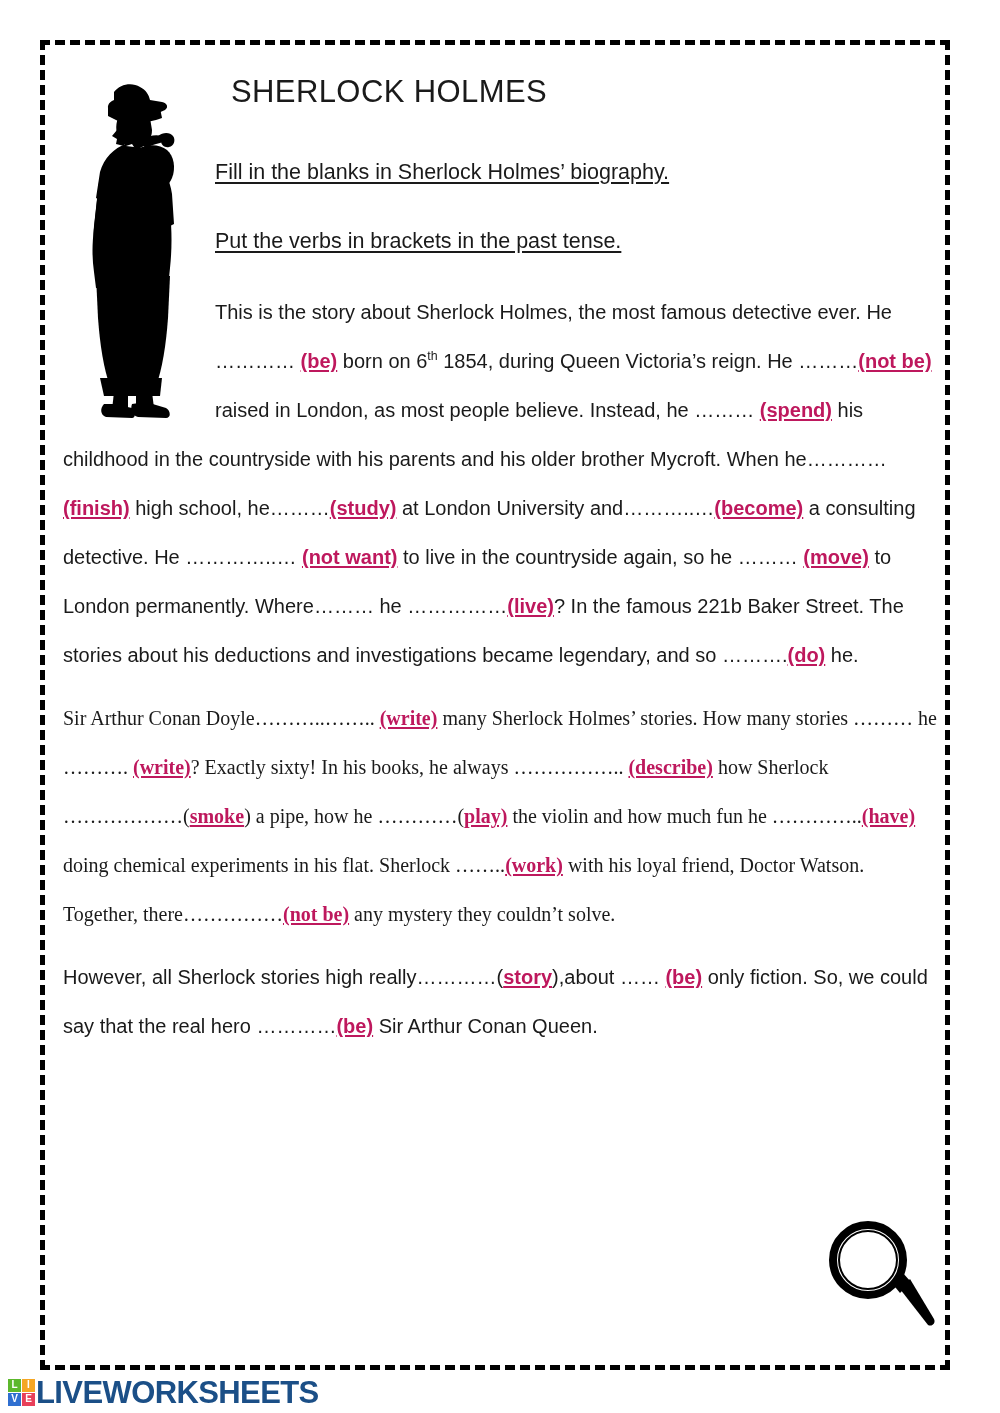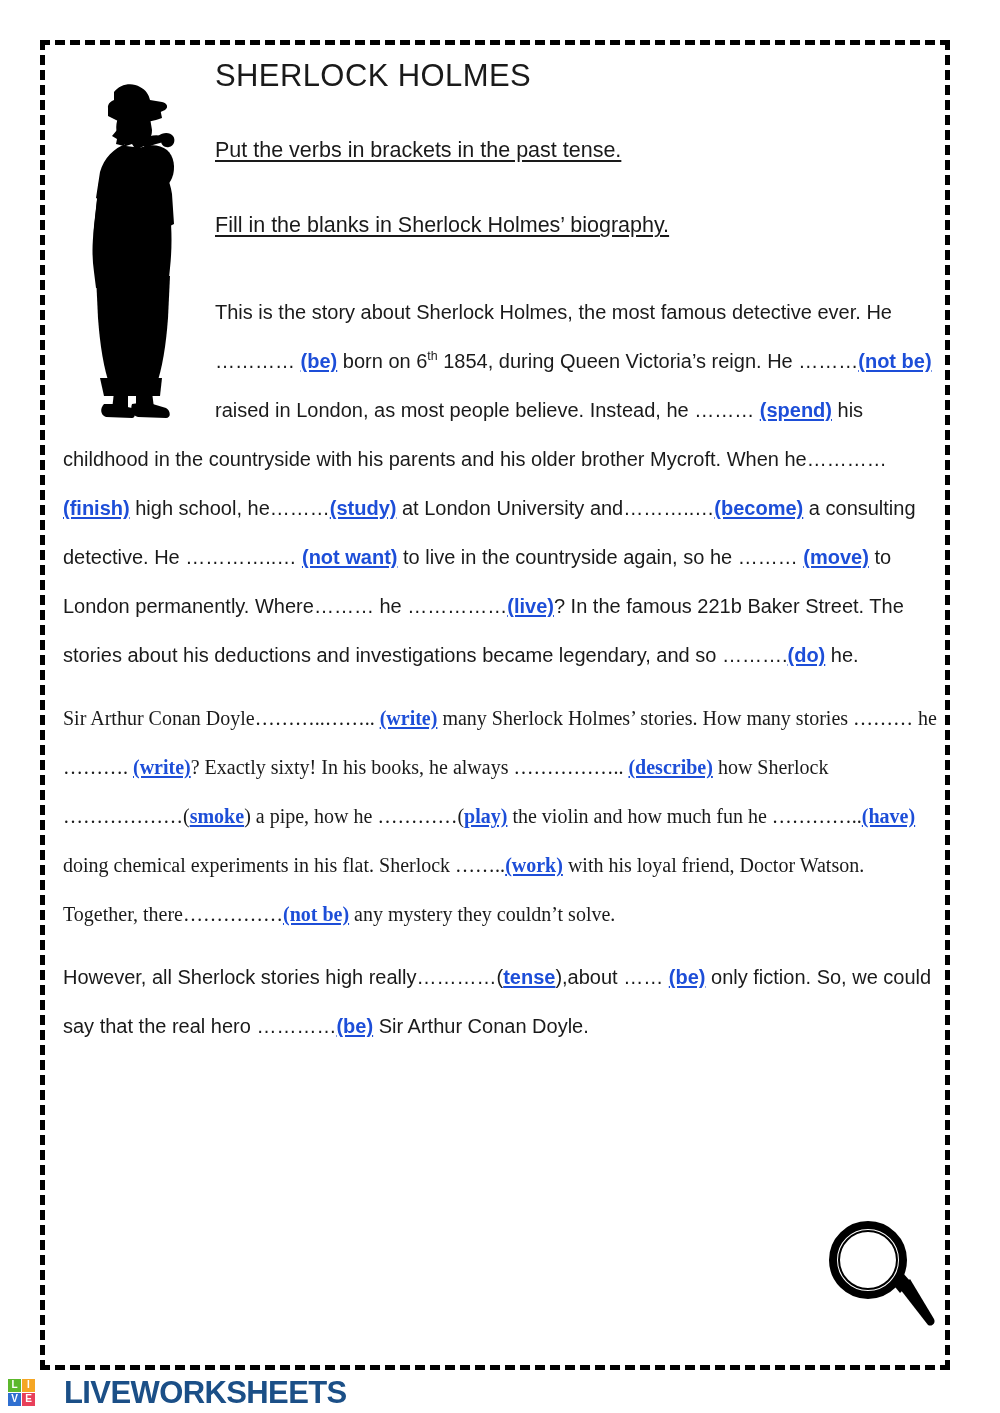--- a/index.html
+++ b/index.html
@@ -45,21 +45,21 @@
     position: absolute;
     left: 215px;
     top: 58px;
     width: 700px;
     z-index: 4;
   }
   #page-title {
     font-size: 31px;
     letter-spacing: 0.4px;
     line-height: 1.15;
-    margin: 0;
+    margin: 16px;
     font-weight: 400;
     color: #1a1a1a;
   }
   .instruction {
     font-size: 21.5px;
     text-decoration: underline;
     text-underline-offset: 3px;
     margin: 0;
     line-height: 1.2;
     color: #1a1a1a;
@@ -86,21 +86,21 @@
   #para-1 .wrap-pad {
     float: left;
     width: 152px;
     height: 147px;
   }
   #para-2 { margin-top: 14px; font-family: Liberation Serif, serif; }
   #para-3 { margin-top: 14px; }
 
   b, strong {
     font-weight: bold;
-    color: #1d4ed8;
+    color: #be185d;
   }
   .u { text-decoration: underline; text-underline-offset: 2px; }
   sup { font-size: 0.62em; vertical-align: super; line-height: 0; }
 
   
   #magnifier-graphic {
     position: absolute;
     left: 818px;
     top: 1218px;
     width: 125px;
@@ -191,36 +191,36 @@
       <path d="M66 314 L82 314 L84 330 L66 330 Z"></path>
 
       <path d="M34 326 C30 330 30 337 36 339 L62 340 C66 340 66 332 62 330 L44 326 Z"></path>
       <path d="M62 326 C60 331 62 338 68 339 L96 340 C101 340 101 333 96 330 L76 324 Z"></path>
     </g>
   </svg>
 </div>
 
 <div id="title-block">
   <h1 id="page-title">SHERLOCK HOLMES</h1>
+  <p class="instruction" id="instruction-1">Fill in the blanks in Sherlock Holmes’ biography.</p>
   <p class="instruction" id="instruction-2">Put the verbs in brackets in the past tense.</p>
-  <p class="instruction" id="instruction-1">Fill in the blanks in Sherlock Holmes’ biography.</p>
 </div>
 
 <div id="body-text">
 
   <p class="para" id="para-1">
     <span class="wrap-pad"></span><span>This is the story about Sherlock Holmes, the most famous detective ever. He ………… </span><b class="u">(be)</b><span> born on 6</span><sup>th</sup><span> 1854, during Queen Victoria’s reign. He ………</span><b class="u">(not be)</b><span> raised in London, as most people believe. Instead, he ……… </span><b class="u">(spend)</b><span> his childhood in the countryside with his parents and his older brother Mycroft. When he…………</span><b class="u">(finish)</b><span> high school, he………</span><b class="u">(study)</b><span> at London University and………..…</span><b class="u">(become)</b><span> a consulting detective. He …………..… </span><b class="u">(not want)</b><span> to live in the countryside again, so he ……… </span><b class="u">(move)</b><span> to London permanently. Where……… he ……………</span><b class="u">(live)</b><span>? In the famous 221b Baker Street. The stories about his deductions and investigations became legendary, and so ……….</span><b class="u">(do)</b><span> he.</span>
   </p>
 
   <p class="para" id="para-2">
     <span>Sir Arthur Conan Doyle………..…….. </span><b class="u">(write)</b><span> many Sherlock Holmes’ stories. How many stories ……… he ………. </span><b class="u">(write)</b><span>? Exactly sixty! In his books, he always …………….. </span><b class="u">(describe)</b><span> how Sherlock ………………(</span><b class="u">smoke</b><span>) a pipe, how he …………(</span><b class="u">play)</b><span> the violin and how much fun he …………..</span><b class="u">(have)</b><span> doing chemical experiments in his flat. Sherlock ……..</span><b class="u">(work)</b><span> with his loyal friend, Doctor Watson. Together, there……………</span><b class="u">(not be)</b><span> any mystery they couldn’t solve.</span>
   </p>
 
   <p class="para" id="para-3">
-    <span>However, all Sherlock stories high really…………(</span><b class="u">tense</b><span>),about …… </span><b class="u">(be)</b><span> only fiction. So, we could say that the real hero …………</span><b class="u">(be)</b><span> Sir Arthur Conan Doyle.</span>
+    <span>However, all Sherlock stories high really…………(</span><b class="u">story</b><span>),about …… </span><b class="u">(be)</b><span> only fiction. So, we could say that the real hero …………</span><b class="u">(be)</b><span> Sir Arthur Conan Queen.</span>
   </p>
 
 </div>
 
 <div id="magnifier-graphic">
   <svg viewBox="0 0 125 115" xmlns="http://www.w3.org/2000/svg" aria-hidden="true">
     <g fill="none" stroke="#000000">
       <circle cx="50" cy="42" r="35" stroke-width="8"></circle>
       <circle cx="50" cy="42" r="29" stroke-width="2"></circle>
     </g>
@@ -231,14 +231,14 @@
   </svg>
 </div>
 
 <div id="footer-brand">
   <div id="brand-mark">
     <span style="background: rgb(92, 184, 44);">L</span>
     <span style="background: rgb(245, 166, 35);">I</span>
     <span style="background: rgb(47, 111, 208);">V</span>
     <span style="background: rgb(232, 64, 90);">E</span>
   </div>
-  <div id="brand-wordmark" style="color: rgb(27, 79, 135); padding-left: 28px;">LIVEWORKSHEETS</div>
+  <div id="brand-wordmark" style="color: rgb(27, 79, 135);">LIVEWORKSHEETS</div>
 </div>
 
 </body></html>

